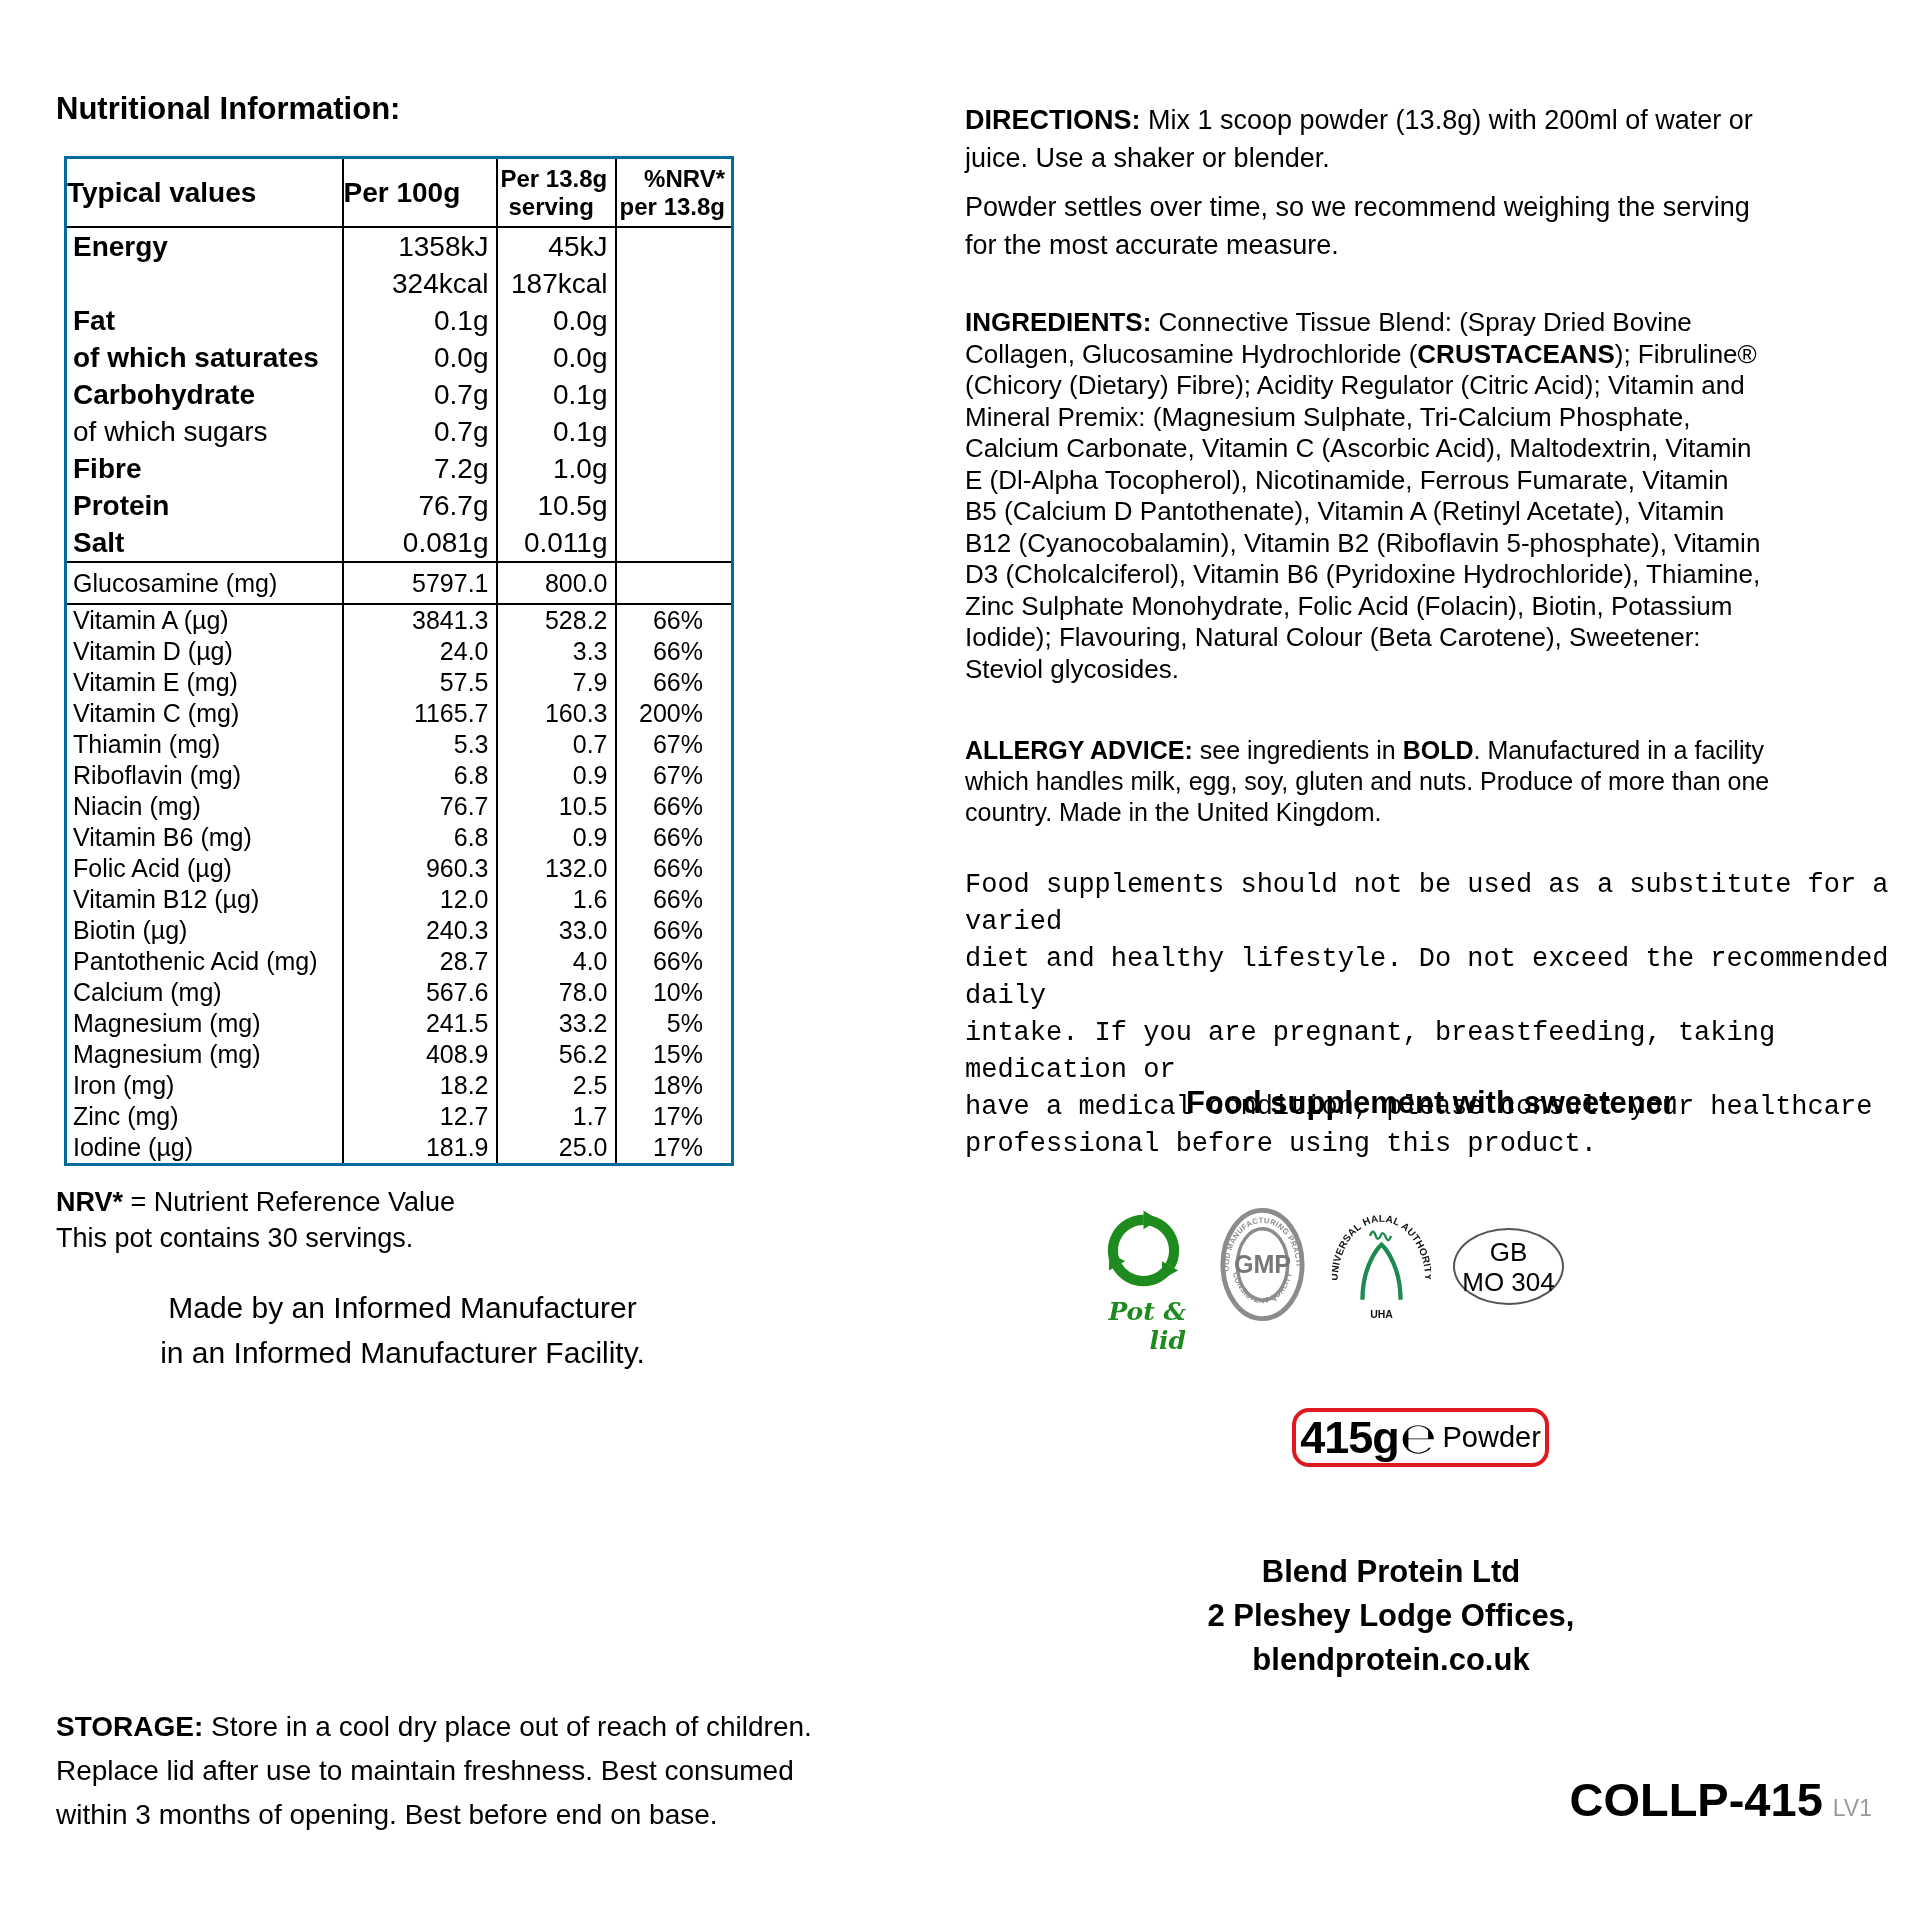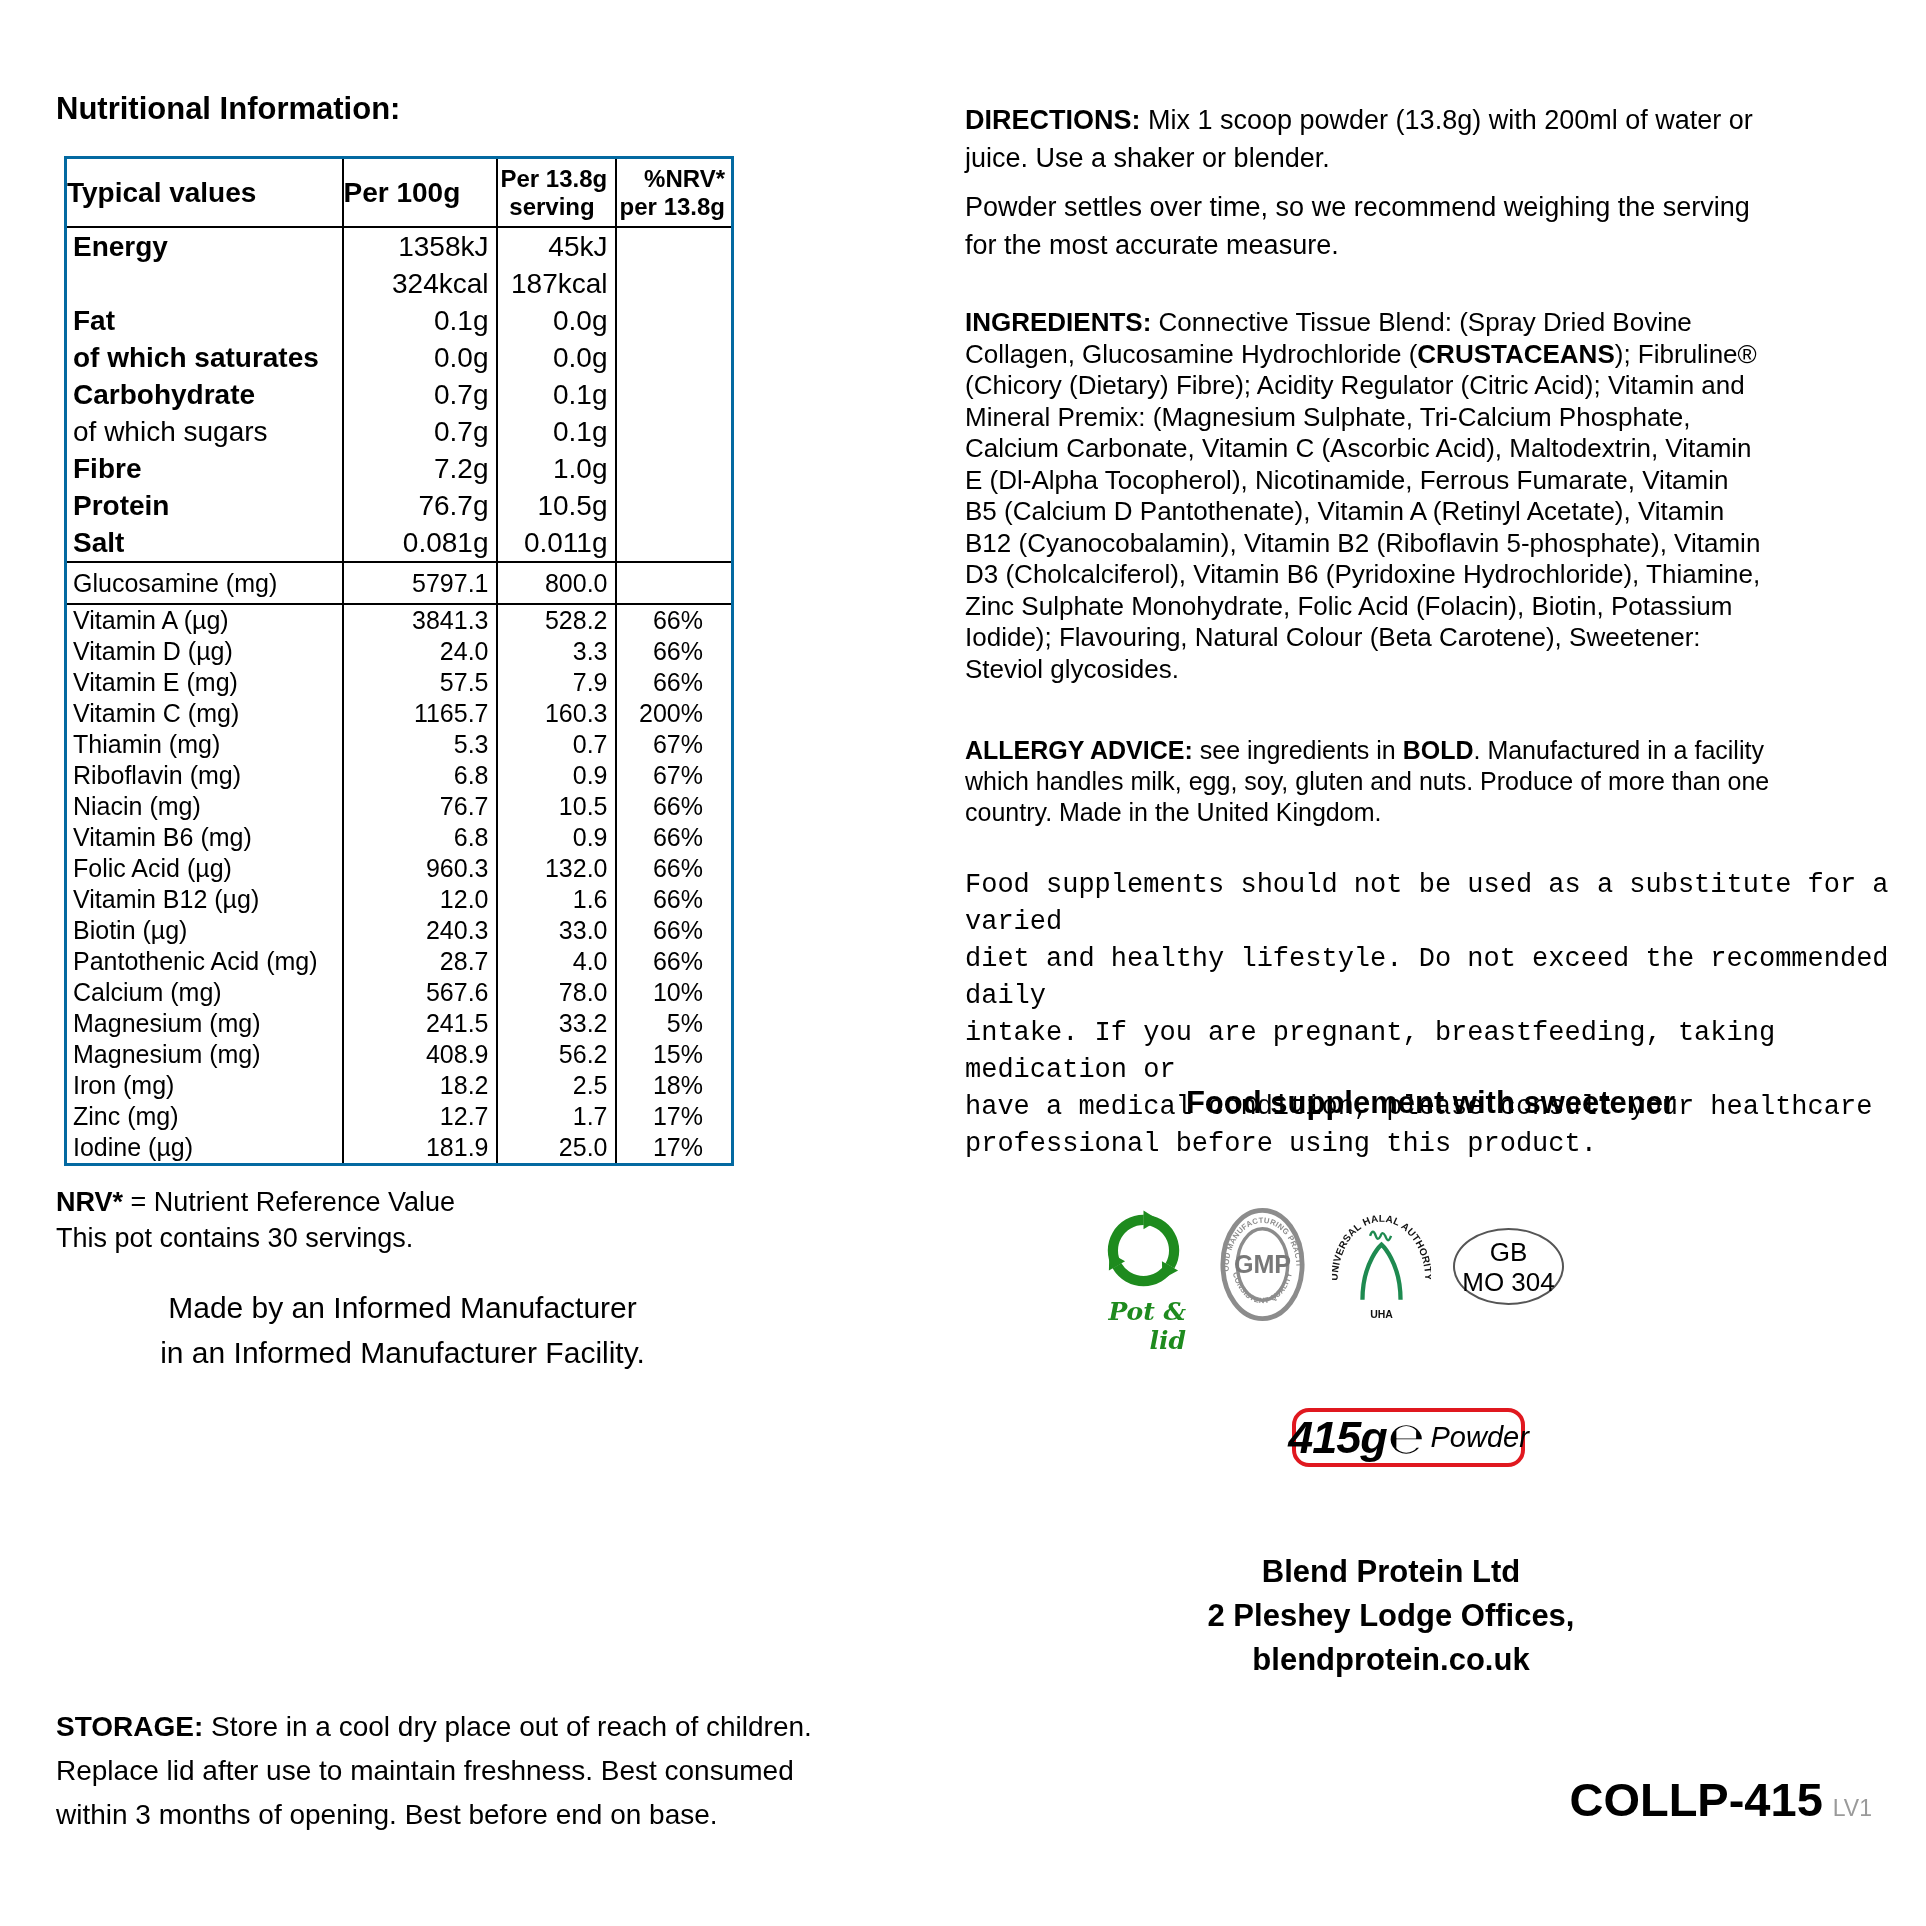--- a/index.html
+++ b/index.html
@@ -9,21 +9,21 @@
   }
   b{font-weight:bold;}
   
   .heading{position:absolute;left:56px;top:91px;font-size:31px;font-weight:bold;}
   table.nutri{position:absolute;left:64px;top:156px;width:669px;border-collapse:collapse;table-layout:fixed;border:3px solid #0369a1;}
   .nutri th,.nutri td{border-left:2px solid #000;overflow:hidden;padding:0;}
   .nutri thead th{border-bottom:2.5px solid #000;vertical-align:middle;height:67px;}
   .h12{font-size:28px;font-weight:bold;text-align:left;padding-left:7px;}
   .c34{font-size:24px;font-weight:bold;line-height:28px;margin-top:11px;}
   .c3l1{display:block;text-align:left;padding-left:3px;}
-  .c3l2{display:block;text-align:center;padding-right:8px;}
+  .c3l2{display:block;text-align:left;padding-right:8px;padding-left:11px;}
   .c4l1{display:block;text-align:right;padding-right:6px;}
   .c4l2{display:block;text-align:right;padding-right:6px;}
   #macro-rows td{height:37px;font-size:28px;}
   #gluco-rows td{height:40px;font-size:25px;border-top:2.5px solid #000;border-bottom:2.5px solid #000;}
   #micro-rows td{height:31px;font-size:25px;}
   .nutri .lbl{text-align:left;padding-left:6px;white-space:nowrap;font-weight:normal;}
   .nutri .lbl.b{font-weight:bold;}
   .nutri .num{text-align:right;padding-right:7px;}
   .nutri .nrvcell{text-align:right;padding-right:28px;}
   
@@ -47,22 +47,22 @@
   .rhead{fill:var(--recycle-green);}
   .logo-gmp{left:150px;top:2px;}
   .gmp-ring{font-size:8px;font-weight:bold;fill:var(--gmp-gray);letter-spacing:.3px;}
   .gmp-center{font-size:26px;font-weight:bold;fill:#787878;}
   .logo-halal{left:263px;top:0;}
   .uha-ring{font-size:10.5px;font-weight:bold;fill:#111;letter-spacing:.3px;}
   .uha-sub{font-size:11px;font-weight:bold;fill:#111;}
   .logo-gb{left:384px;top:24px;width:111px;height:77px;border:2.5px solid #555;border-radius:50%;
     display:flex;flex-direction:column;justify-content:center;align-items:center;font-size:26px;line-height:30px;box-sizing:border-box;}
   
-  .badge{position:absolute;left:1292px;top:1408px;width:233px;height:59px;box-sizing:border-box;
-    border:4px solid var(--badge-red);border-radius:17px;display:flex;align-items:center;justify-content:center;font-style:italic;}
+  .badge{position:absolute;left:1292px;top:1408px;width:257px;height:59px;box-sizing:border-box;
+    border:4px solid var(--badge-red);border-radius:17px;display:flex;align-items:center;justify-content:center;}
   .badge .w{font-size:45px;font-weight:bold;letter-spacing:-1px;}
   .badge .e{font-size:43px;font-family:"DejaVu Sans",sans-serif;margin:0 6px 0 1px;}
   .badge .f{font-size:29px;}
   .address{position:absolute;left:975px;top:1550px;width:832px;text-align:center;font-weight:bold;font-size:31px;line-height:44px;}
   .code{position:absolute;top:1772px;right:55px;display:flex;align-items:baseline;gap:10px;}
   .code .main{font-size:47px;font-weight:bold;}
   .code .ver{font-size:23px;color:var(--code-gray);}
 </style>
 </head>
 <body>

